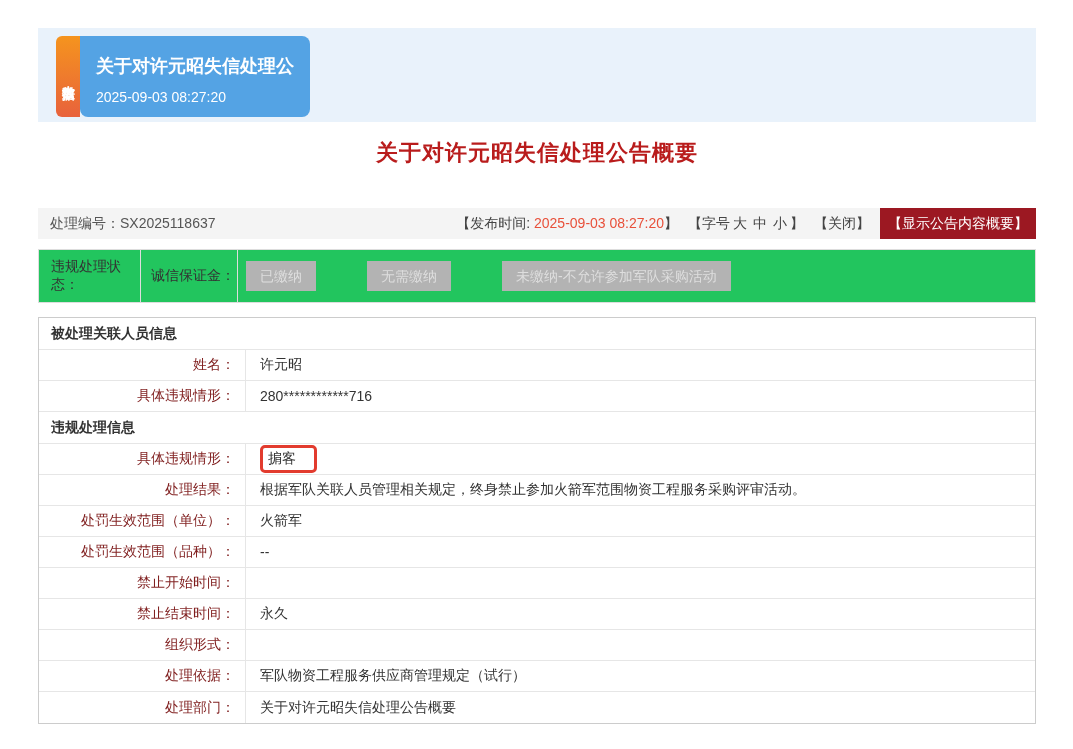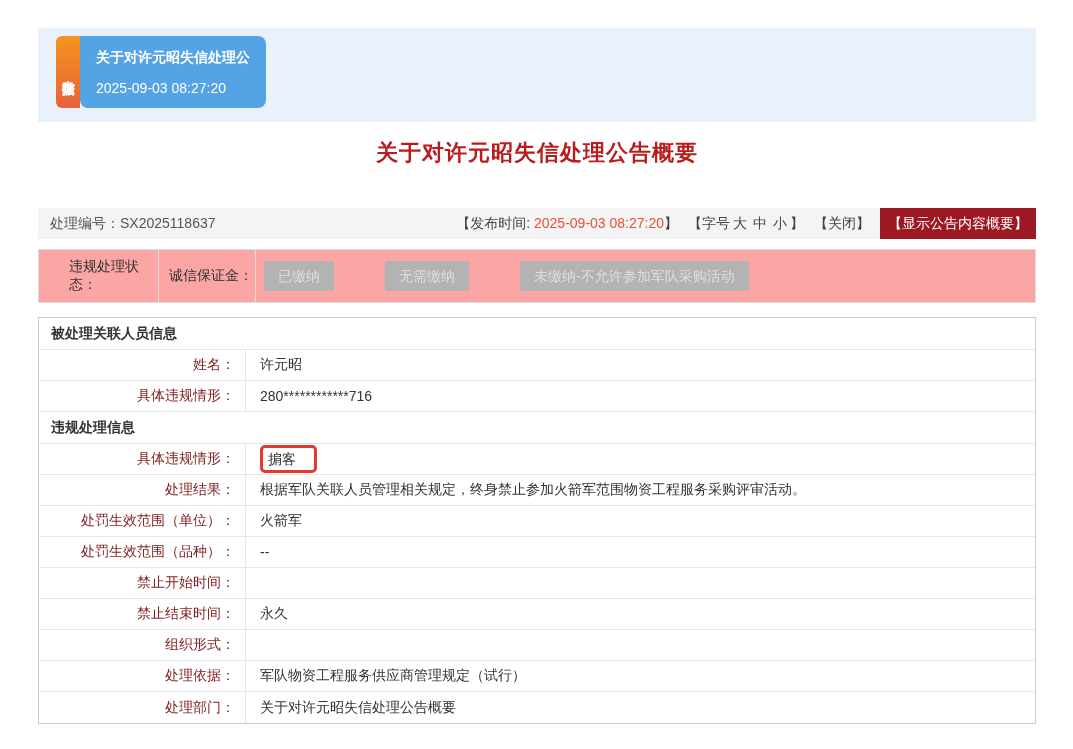--- a/index.html
+++ b/index.html
@@ -18,38 +18,38 @@
 
   
   .top-band{margin-top:28px;height:94px;background:var(--band-blue);position:relative;}
   .banner{position:absolute;left:18px;top:8px;display:flex;align-items:stretch;}
   .tag{width:24px;background:linear-gradient(180deg,var(--tag-orange-top),var(--tag-orange-bottom));
        color:#fff;font-size:13px;font-weight:bold;border-radius:6px 0 0 6px;
        writing-mode:vertical-lr;text-orientation:upright;display:flex;align-items:center;justify-content:center;
        padding:4px 0;letter-spacing:1px;}
   .bubble{background:var(--banner-blue);color:#fff;border-radius:0 8px 8px 8px;
           padding:11px 16px 10px 16px;min-width:178px;}
-  .bubble-title{font-size:14px;font-weight:bold;line-height:20px;}
+  .bubble-title{font-size:18px;font-weight:bold;line-height:20px;margin-top:9px;}
   .bubble-time{font-size:14px;line-height:20px;margin-top:11px;}
 
   
   .page-title{margin-top:16px;text-align:center;font-size:22px;font-weight:bold;color:#b91c1c;letter-spacing:1px;}
 
   
   .info-bar{margin-top:40px;height:31px;background:#f4f4f4;display:flex;align-items:center;
             justify-content:space-between;font-size:14px;color:#555;padding-left:12px;}
   .info-right{display:flex;align-items:center;height:100%;}
   .ib-item{margin-right:10px;color:#444;white-space:nowrap;}
   .red-time{color:var(--time-red);}
   .size-link{color:#444;cursor:pointer;margin:0 3px;}
   .show-btn{background:var(--accent-red);color:#fff;height:100%;display:flex;align-items:center;
             padding:0 8px;font-size:14px;cursor:pointer;white-space:nowrap;}
 
   
-  .status-box{margin-top:10px;height:54px;border:1px solid #ddd;display:flex;align-items:center;font-size:14px;background:#fca5a5;padding-left:18px;}
+  .status-box{margin-top:10px;height:54px;border:1px solid #ddd;display:flex;align-items:center;font-size:14px;background:#22c55e;}
   .sb-label{align-self:stretch;display:flex;align-items:center;padding-left:12px;color:#333;border-right:1px solid #ddd;}
   .sb-label.first{width:102px;}
   .sb-label.second{width:97px;padding-left:10px;}
   .sb-btns{align-self:stretch;display:flex;align-items:center;padding-left:8px;}
   .sb-btns.first{width:395px;border-right:1px solid #ddd;}
   .sb-btns.second{flex:1;gap:45px;}
   .chip{height:30px;line-height:30px;padding:0 14px;margin-right:6px;display:inline-block;
         font-size:14px;white-space:nowrap;}
   .chip-active{background:var(--accent-red);color:#fff;}
   .chip-inactive{background:#b3b3b3;color:#dedede;}
@@ -57,21 +57,21 @@
   
   .data-table{margin-top:14px;border:1px solid #ccc;font-size:14px;background:#fff;}
   .section-header{min-height:31px;line-height:31px;font-weight:bold;color:#333;padding-left:12px;
                   border-bottom:1px solid #e6e6e6;}
   .trow{display:flex;border-bottom:1px solid #e6e6e6;min-height:31px;}
   .trow:last-child{border-bottom:none;}
   .tlabel{width:207px;border-right:1px solid #e6e6e6;color:#7f1d1d;display:flex;align-items:center;
           justify-content:flex-end;padding-right:10px;text-align:right;}
   .tvalue{flex:1;display:flex;align-items:center;padding-left:14px;color:#333;}
   .red-annotation{display:inline-block;border:3px solid var(--highlight-red);border-radius:5px;
-                  padding:0 18px 0 5px;line-height:22px;margin:1px 0;}
+                  padding:0 18px 0 5px;line-height:22px;margin:1px 0;font-family:Liberation Mono, monospace;}
 </style>
 </head>
 <body>
 
 <div class="content">
 
   <div class="top-band">
     <div class="banner">
       <div class="tag">当前数据</div>
       <div class="bubble">

